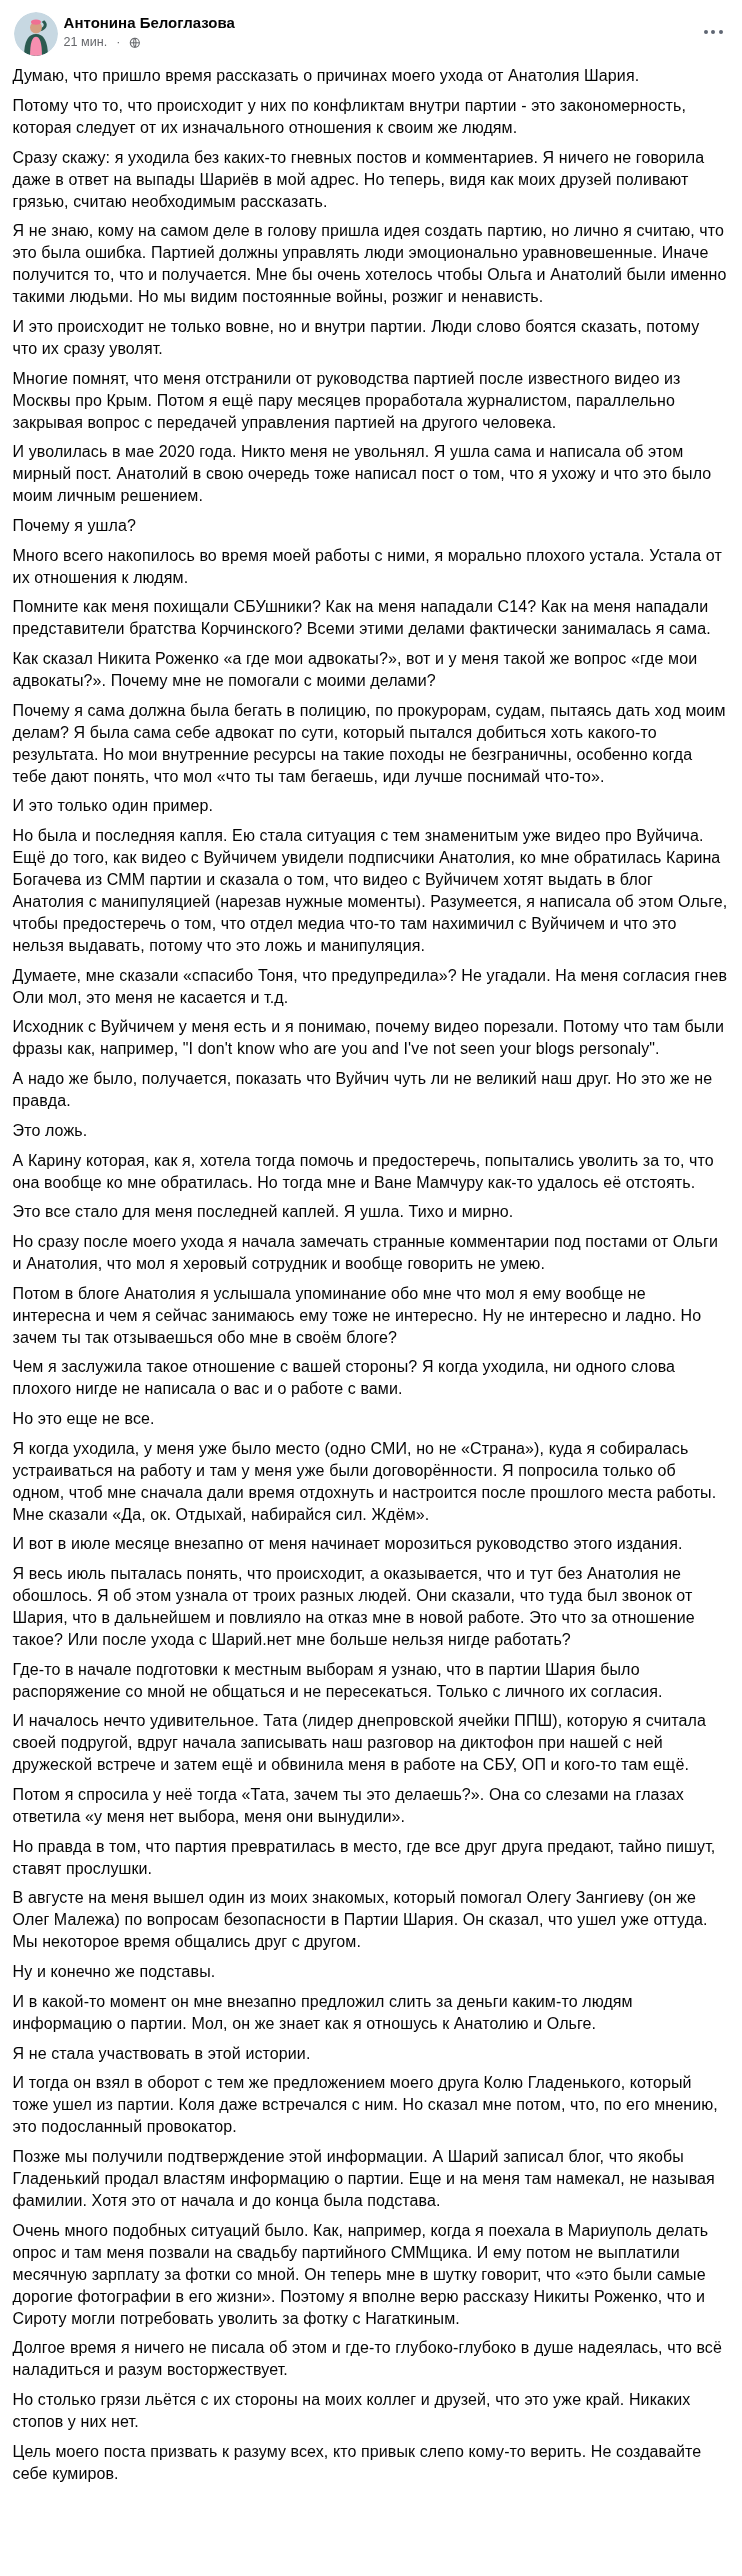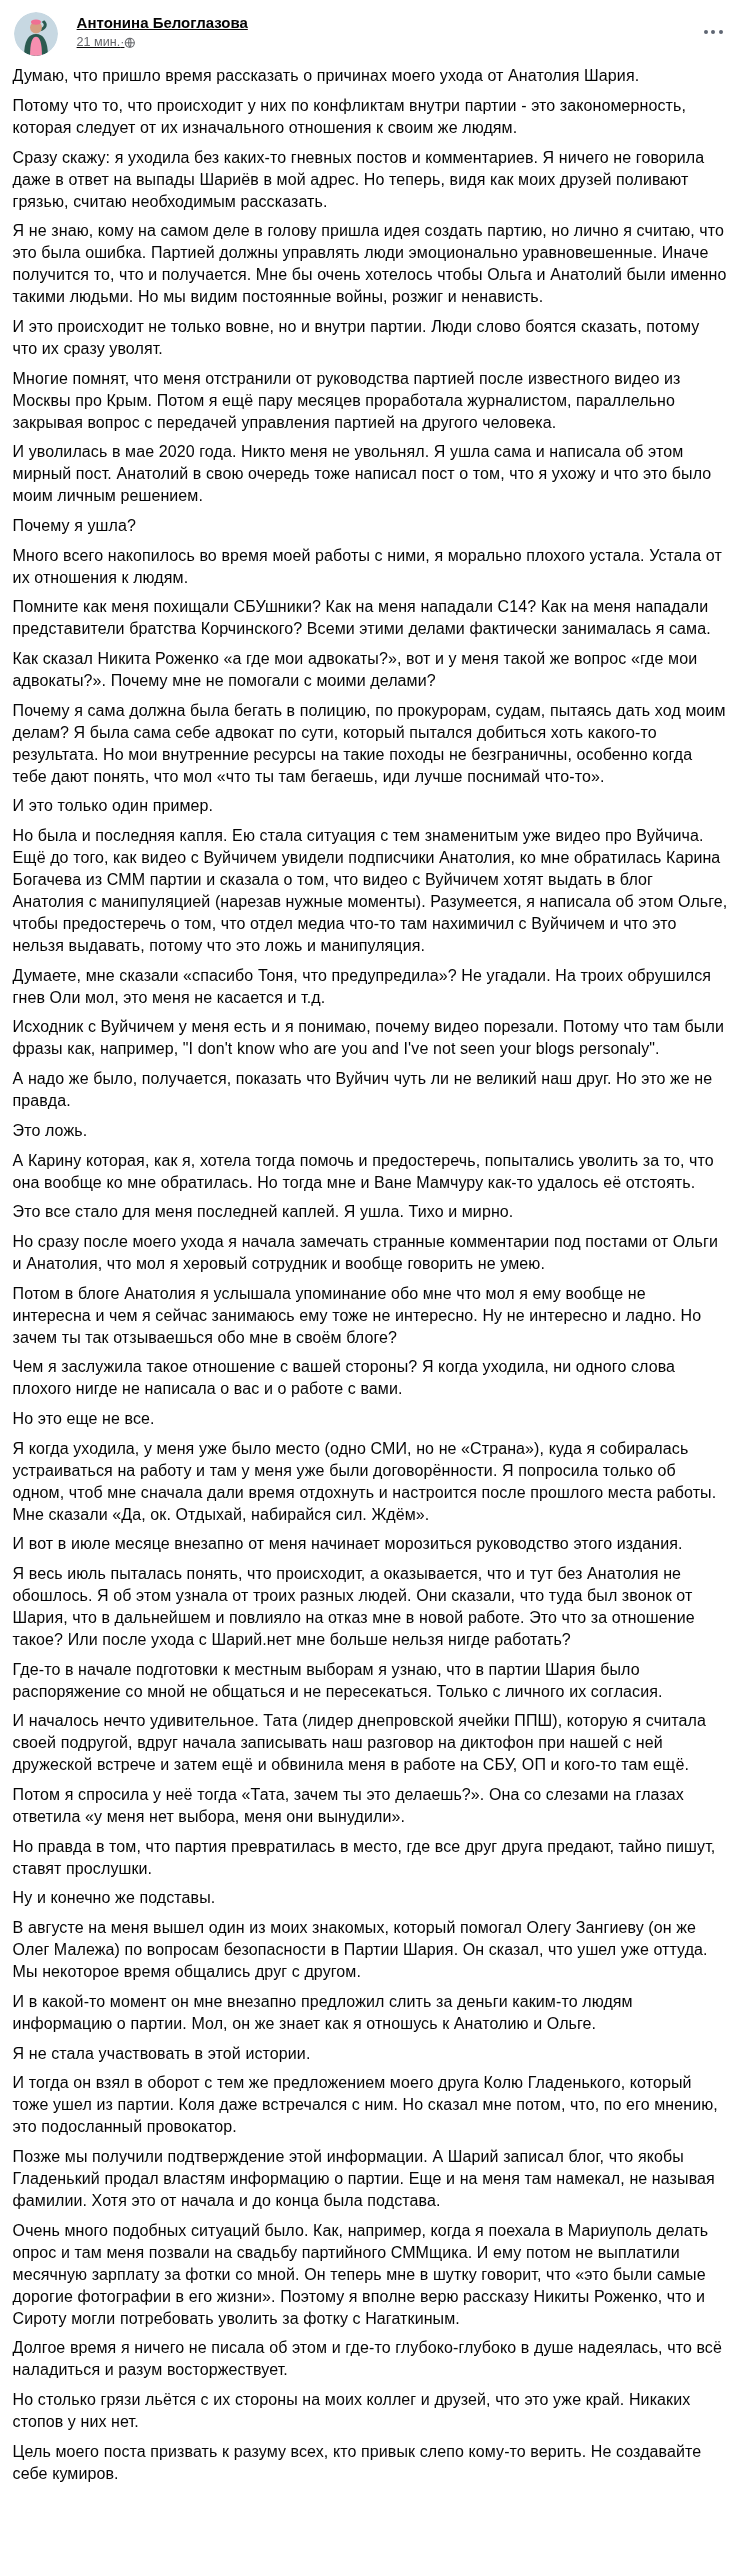--- a/index.html
+++ b/index.html
@@ -25,35 +25,34 @@
   .avatar {
     width: 44px;
     height: 44px;
     border-radius: 50%;
     overflow: hidden;
     flex: 0 0 44px;
     cursor: pointer;
   }
   .avatar svg { display: block; }
   .header-text {
-    margin-left: 19px;
+    margin-left: 6px;
     padding-top: 1.9px;
-    text-decoration: underline;
   }
   .author {
     font-weight: 700;
     font-size: 15px;
     line-height: 19.4px;
     color: #050505;
     cursor: pointer;
   }
   .meta {
     display: flex;
     align-items: center;
-    gap: 0;
+    gap: 9px;
     margin-top: 1.9px;
     font-size: 12.6px;
     line-height: 15.5px;
     color: #65676b;
   }
   .meta .time { cursor: pointer; }
   .meta .sep { color: #65676b; }
   .globe { display: inline-flex; align-items: center; }
   .more-btn {
     position: absolute;
@@ -144,39 +143,39 @@
       <p>И это происходит не только вовне, но и внутри партии. Люди слово боятся сказать, потому что их сразу уволят.</p>
       <p>Многие помнят, что меня отстранили от руководства партией после известного видео из Москвы про Крым. Потом я ещё пару месяцев проработала журналистом, параллельно закрывая вопрос с передачей управления партией на другого человека.</p>
       <p>И уволилась в мае 2020 года. Никто меня не увольнял. Я ушла сама и написала об этом мирный пост. Анатолий в свою очередь тоже написал пост о том, что я ухожу и что это было моим личным решением.</p>
       <p>Почему я ушла?</p>
       <p>Много всего накопилось во время моей работы с ними, я морально плохого устала. Устала от их отношения к людям.</p>
       <p>Помните как меня похищали СБУшники? Как на меня нападали С14? Как на меня нападали представители братства Корчинского? Всеми этими делами фактически занималась я сама.</p>
       <p>Как сказал Никита Роженко «а где мои адвокаты?», вот и у меня такой же вопрос «где мои адвокаты?». Почему мне не помогали с моими делами?</p>
       <p>Почему я сама должна была бегать в полицию, по прокурорам, судам, пытаясь дать ход моим делам? Я была сама себе адвокат по сути, который пытался добиться хоть какого-то результата. Но мои внутренние ресурсы на такие походы не безграничны, особенно когда тебе дают понять, что мол «что ты там бегаешь, иди лучше поснимай что-то».</p>
       <p>И это только один пример.</p>
       <p>Но была и последняя капля. Ею стала ситуация с тем знаменитым уже видео про Вуйчича. Ещё до того, как видео с Вуйчичем увидели подписчики Анатолия, ко мне обратилась Карина Богачева из СММ партии и сказала о том, что видео с Вуйчичем хотят выдать в блог Анатолия с манипуляцией (нарезав нужные моменты). Разумеется, я написала об этом Ольге, чтобы предостеречь о том, что отдел медиа что-то там нахимичил с Вуйчичем и что это нельзя выдавать, потому что это ложь и манипуляция.</p>
-      <p>Думаете, мне сказали «спасибо Тоня, что предупредила»? Не угадали. На троих обрушился гнев Оли мол, это меня не касается и т.д.</p>
+      <p>Думаете, мне сказали «спасибо Тоня, что предупредила»? Не угадали. На меня согласия гнев Оли мол, это меня не касается и т.д.</p>
       <p>Исходник с Вуйчичем у меня есть и я понимаю, почему видео порезали. Потому что там были фразы как, например, "I don't know who are you and I've not seen your blogs personaly".</p>
       <p>А надо же было, получается, показать что Вуйчич чуть ли не великий наш друг. Но это же не правда.</p>
       <p>Это ложь.</p>
       <p>А Карину которая, как я, хотела тогда помочь и предостеречь, попытались уволить за то, что она вообще ко мне обратилась. Но тогда мне и Ване Мамчуру как-то удалось её отстоять.</p>
       <p>Это все стало для меня последней каплей. Я ушла. Тихо и мирно.</p>
       <p>Но сразу после моего ухода я начала замечать странные комментарии под постами от Ольги и Анатолия, что мол я херовый сотрудник и вообще говорить не умею.</p>
       <p>Потом в блоге Анатолия я услышала упоминание обо мне что мол я ему вообще не интересна и чем я сейчас занимаюсь ему тоже не интересно. Ну не интересно и ладно. Но зачем ты так отзываешься обо мне в своём блоге?</p>
       <p>Чем я заслужила такое отношение с вашей стороны? Я когда уходила, ни одного слова плохого нигде не написала о вас и о работе с вами.</p>
       <p>Но это еще не все.</p>
       <p>Я когда уходила, у меня уже было место (одно СМИ, но не «Страна»), куда я собиралась устраиваться на работу и там у меня уже были договорённости. Я попросила только об одном, чтоб мне сначала дали время отдохнуть и настроится после прошлого места работы. Мне сказали «Да, ок. Отдыхай, набирайся сил. Ждём».</p>
       <p>И вот в июле месяце внезапно от меня начинает морозиться руководство этого издания.</p>
       <p>Я весь июль пыталась понять, что происходит, а оказывается, что и тут без Анатолия не обошлось. Я об этом узнала от троих разных людей. Они сказали, что туда был звонок от Шария, что в дальнейшем и повлияло на отказ мне в новой работе. Это что за отношение такое? Или после ухода с Шарий.нет мне больше нельзя нигде работать?</p>
       <p>Где-то в начале подготовки к местным выборам я узнаю, что в партии Шария было распоряжение со мной не общаться и не пересекаться. Только с личного их согласия.</p>
       <p>И началось нечто удивительное. Тата (лидер днепровской ячейки ППШ), которую я считала своей подругой, вдруг начала записывать наш разговор на диктофон при нашей с ней дружеской встрече и затем ещё и обвинила меня в работе на СБУ, ОП и кого-то там ещё.</p>
       <p>Потом я спросила у неё тогда «Тата, зачем ты это делаешь?». Она со слезами на глазах ответила «у меня нет выбора, меня они вынудили».</p>
       <p>Но правда в том, что партия превратилась в место, где все друг друга предают, тайно пишут, ставят прослушки.</p>
+      <p>В августе на меня вышел один из моих знакомых, который помогал Олегу Зангиеву (он же Олег Малежа) по вопросам безопасности в Партии Шария. Он сказал, что ушел уже оттуда. Мы некоторое время общались друг с другом.</p>
       <p>Ну и конечно же подставы.</p>
-      <p>В августе на меня вышел один из моих знакомых, который помогал Олегу Зангиеву (он же Олег Малежа) по вопросам безопасности в Партии Шария. Он сказал, что ушел уже оттуда. Мы некоторое время общались друг с другом.</p>
       <p>И в какой-то момент он мне внезапно предложил слить за деньги каким-то людям информацию о партии. Мол, он же знает как я отношусь к Анатолию и Ольге.</p>
       <p>Я не стала участвовать в этой истории.</p>
       <p>И тогда он взял в оборот с тем же предложением моего друга Колю Гладенького, который тоже ушел из партии. Коля даже встречался с ним. Но сказал мне потом, что, по его мнению, это подосланный провокатор.</p>
       <p>Позже мы получили подтверждение этой информации. А Шарий записал блог, что якобы Гладенький продал властям информацию о партии. Еще и на меня там намекал, не называя фамилии. Хотя это от начала и до конца была подстава.</p>
       <p>Очень много подобных ситуаций было. Как, например, когда я поехала в Мариуполь делать опрос и там меня позвали на свадьбу партийного СММщика. И ему потом не выплатили месячную зарплату за фотки со мной. Он теперь мне в шутку говорит, что «это были самые дорогие фотографии в его жизни». Поэтому я вполне верю рассказу Никиты Роженко, что и Сироту могли потребовать уволить за фотку с Нагаткиным.</p>
       <p>Долгое время я ничего не писала об этом и где-то глубоко-глубоко в душе надеялась, что всё наладиться и разум восторжествует.</p>
       <p>Но столько грязи льётся с их стороны на моих коллег и друзей, что это уже край. Никаких стопов у них нет.</p>
       <p>Цель моего поста призвать к разуму всех, кто привык слепо кому-то верить. Не создавайте себе кумиров.</p>
     </div>
 

